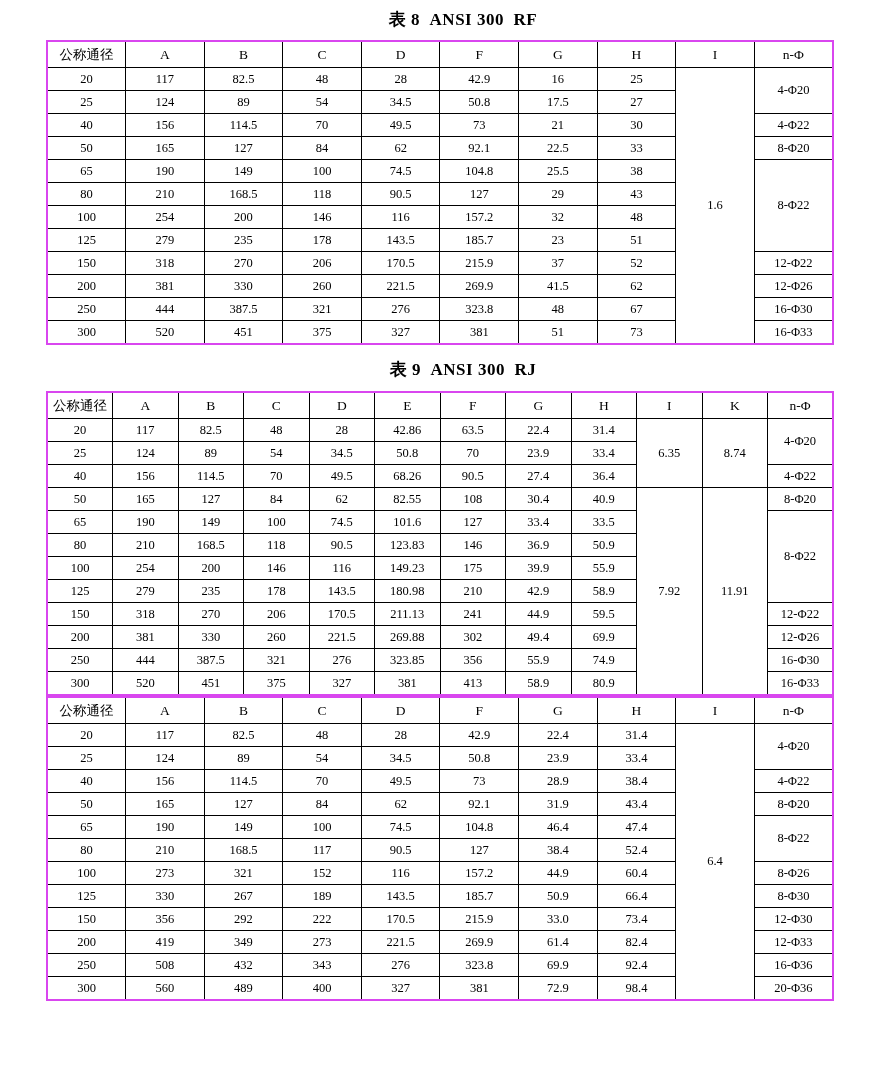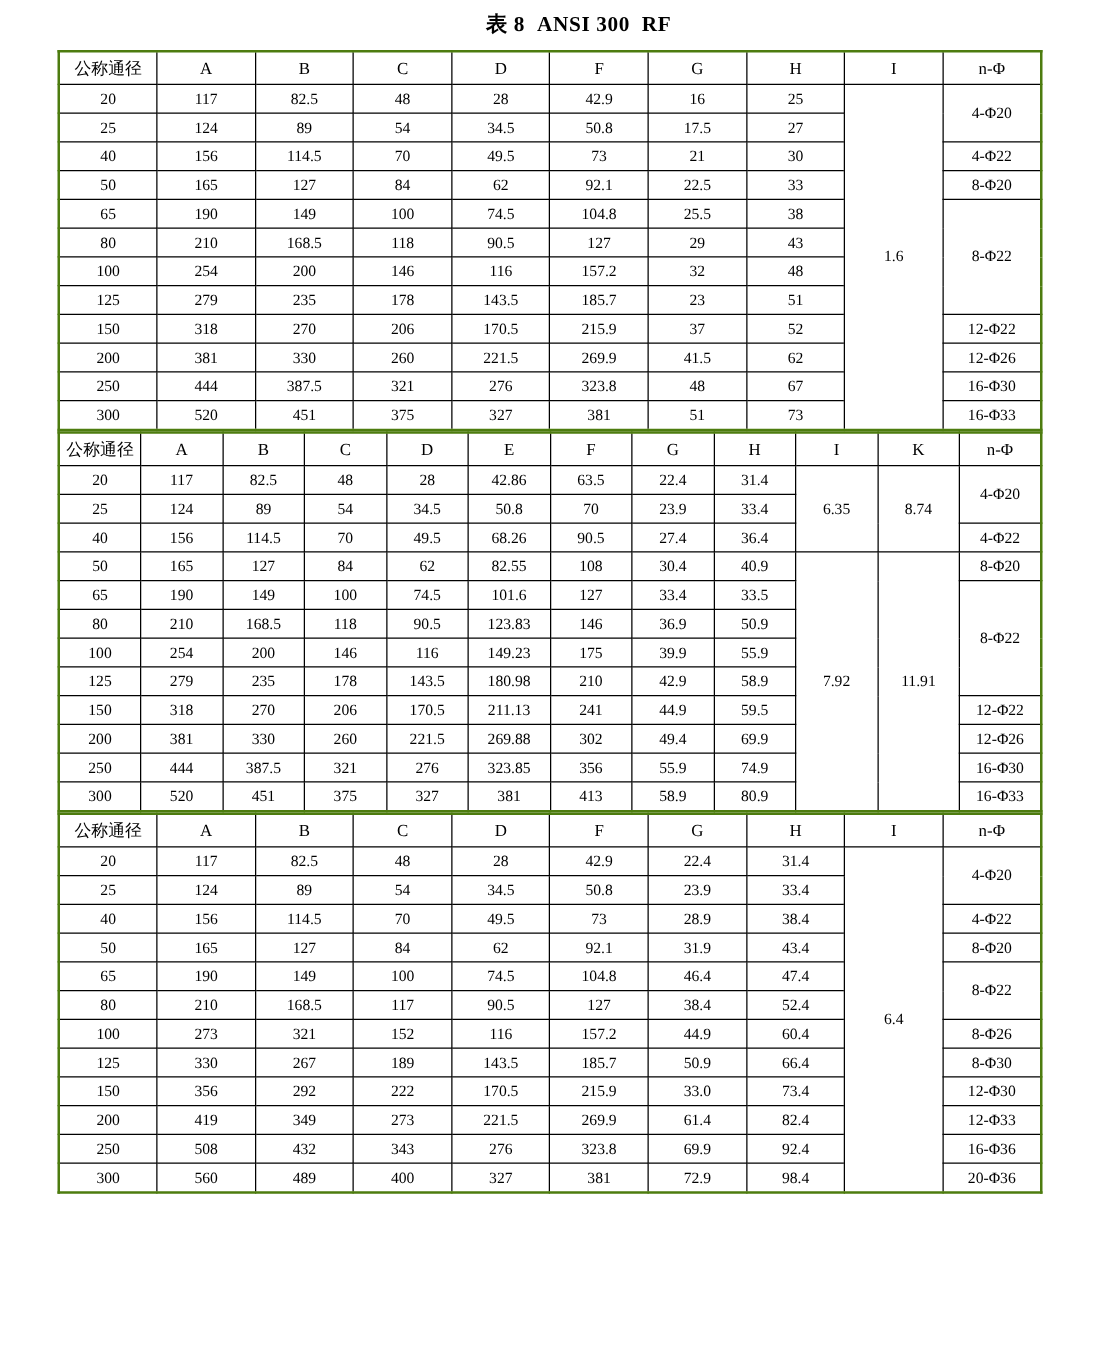--- a/index.html
+++ b/index.html
@@ -28,21 +28,21 @@
   }
   .title-8  { margin: 2px 0 9px 0; }
   .title-9  { margin: 14px 0 10px 0; }
   .title-10 { margin: 16px 0 10px 0; }
 
   table.spec {
     border-collapse: collapse;
     table-layout: fixed;
     width: 788px;
     margin: 0 auto;
-    border: 2px solid #4d7c0f;
+    border: 2px solid #d946ef;
   }
   table.spec th,
   table.spec td {
     border: 1px solid #000;
     text-align: center;
     vertical-align: middle;
     padding: 0 2px;
     font-weight: normal;
     overflow: hidden;
   }
@@ -202,20 +202,21 @@
           <td>375</td>
           <td>327</td>
           <td>381</td>
           <td>51</td>
           <td>73</td>
           <td>16-Φ33</td>
         </tr>
       </tbody>
     </table>
 
+  <div class="tbl-title title-9">表 9  ANSI 300  RJ</div>
   <table class="spec">
       <thead>
         <tr>
           <th>公称通径</th>
           <th>A</th>
           <th>B</th>
           <th>C</th>
           <th>D</th>
           <th>E</th>
           <th>F</th>

